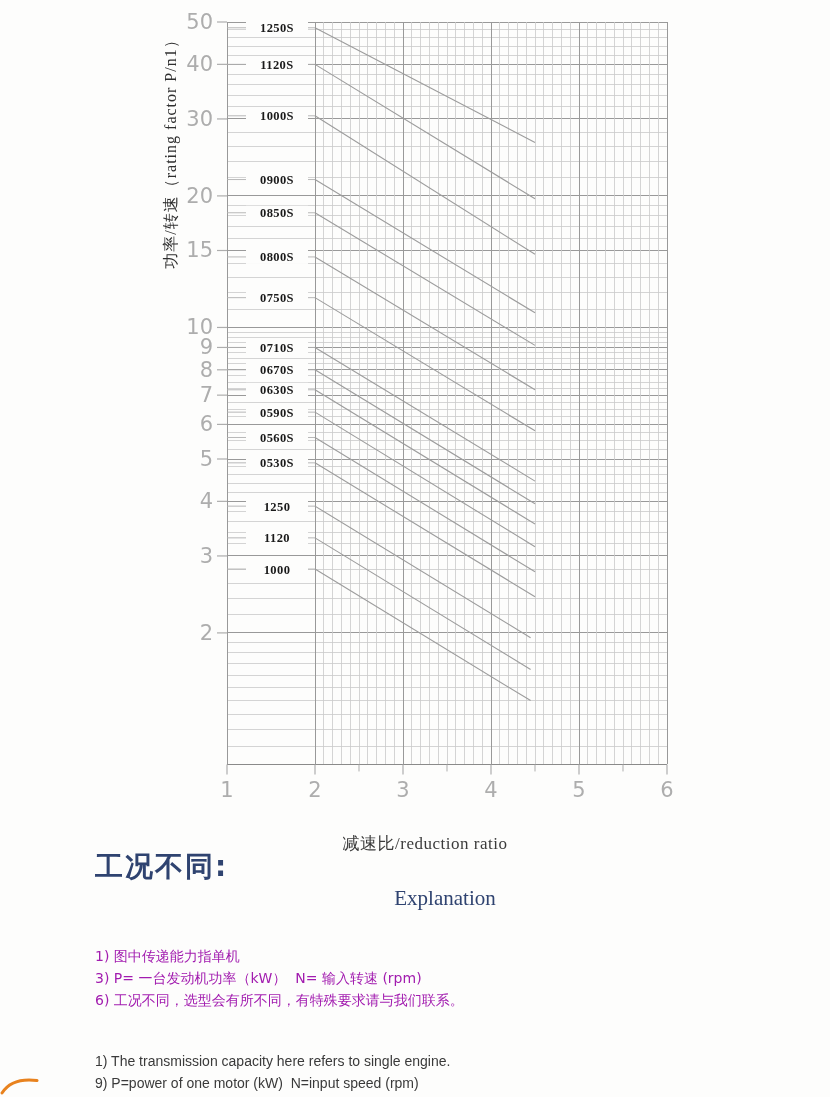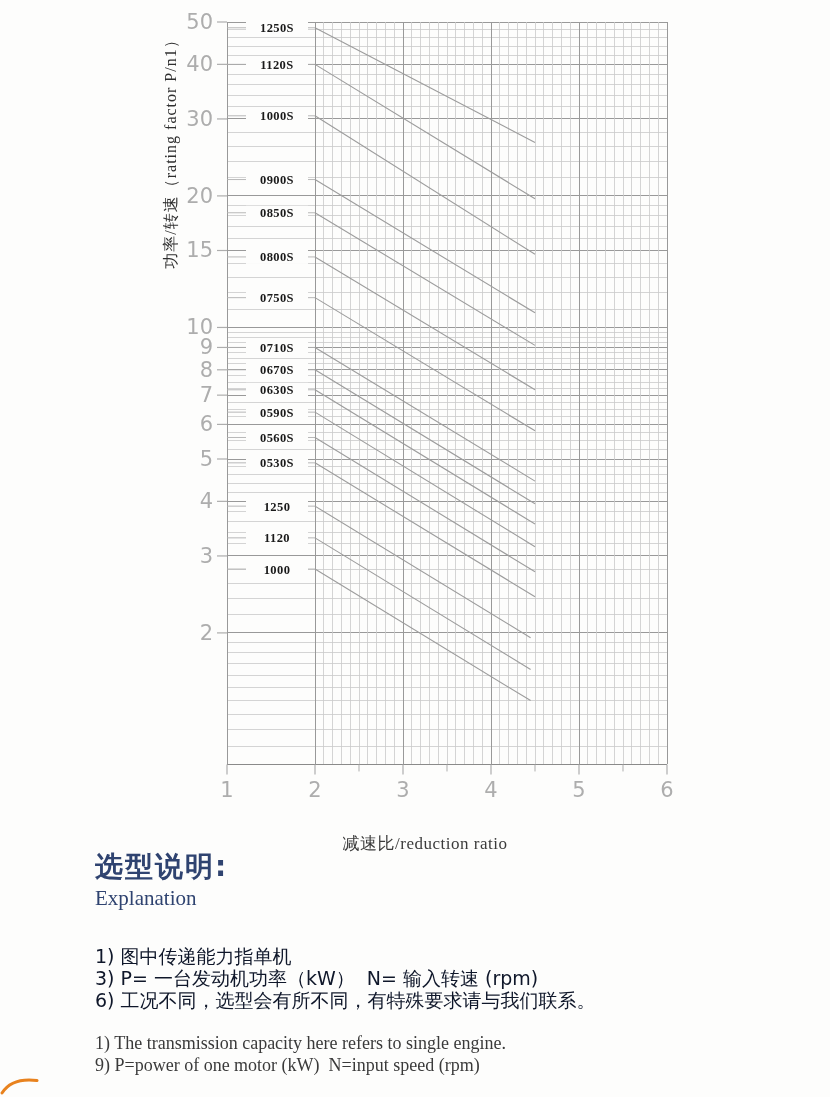--- a/index.html
+++ b/index.html
@@ -10,25 +10,25 @@
            white-space:nowrap;font-family:"Liberation Serif","DejaVu Serif",serif;
            font-size:16px;color:#2e2e2e;letter-spacing:1px;}
   .x-title{position:absolute;left:425px;top:816px;transform:translateX(-50%);
            white-space:nowrap;font-family:"Liberation Serif","DejaVu Serif",serif;
            font-size:17px;color:#3b3b3b;letter-spacing:0.5px;margin-top:16px;}
   .explain{position:absolute;left:95px;top:852px;width:700px;}
   .explain h2{margin:0;font-size:28px;line-height:30px;font-weight:bold;
               color:var(--heading,#2f4370);letter-spacing:2px;
               font-family:"DejaVu Sans",sans-serif;}
   .explain .en-head{margin-top:4px;font-family:"Liberation Serif","DejaVu Serif",serif;
-              font-size:21px;color:var(--heading,#2f4370);}
-  .notes-cn{margin-top:34px;font-size:19px;line-height:22px;color:#0f172a;
+              font-size:21px;color:var(--heading,#2f4370);text-align:center;}
+  .notes-cn{margin-top:34px;font-size:14px;line-height:22px;color:#a21caf;
             white-space:pre-wrap;font-family:"DejaVu Sans",sans-serif;}
-  .notes-en{margin-top:22px;font-size:18px;line-height:21.5px;color:#3a3a3a;
-            white-space:pre-wrap;font-family:Liberation Serif, serif;}
+  .notes-en{margin-top:40px;font-size:14px;line-height:21.5px;color:#3a3a3a;
+            white-space:pre-wrap;font-family:Liberation Sans, sans-serif;}
   .swoosh{position:absolute;left:0;top:1076px;width:42px;height:21px;}
 </style>
 </head>
 <body>
 
 <div class="page">
 
   <svg id="chart-svg" width="830" height="845">
       <g shape-rendering="crispEdges">
         <line x1="227" y1="764.4498918948402" x2="667" y2="764.4498918948402" stroke="#c9c9c9" stroke-width="0.8"></line>
@@ -261,21 +261,21 @@
         <line x1="315" y1="506.1546586242601" x2="530.6" y2="637.7047667294198" stroke="#9c9c9c" stroke-width="1.1"></line>
         <line x1="315" y1="537.8593001682034" x2="530.6" y2="669.4094082733632" stroke="#9c9c9c" stroke-width="1.1"></line>
         <line x1="315" y1="569.0418321982904" x2="530.6" y2="700.5919403034502" stroke="#9c9c9c" stroke-width="1.1"></line>
       </g>
     </svg>
 
   <div class="y-title">功率/转速（rating factor P/n1）</div>
   <div class="x-title">减速比/reduction ratio</div>
 
   <div class="explain">
-    <h2>选型说明:</h2>
+    <h2>工况不同:</h2>
     <div class="en-head">Explanation</div>
     <div class="notes-cn" id="notes-cn"><div>1) 图中传递能力指单机</div><div>3) P= 一台发动机功率（kW）  N= 输入转速 (rpm)</div><div>6) 工况不同，选型会有所不同，有特殊要求请与我们联系。</div></div>
     <div class="notes-en" id="notes-en"><div>1) The transmission capacity here refers to single engine.</div><div>9) P=power of one motor (kW)  N=input speed (rpm)</div></div>
   </div>
 
   <svg class="swoosh" viewBox="0 0 42 21">
     <path id="swoosh-path" d="M2 17 C 9 6, 21 2.5, 37 4.5" fill="none" stroke="#e8821e" stroke-width="3" stroke-linecap="round"></path>
   </svg>
 
 </div>

